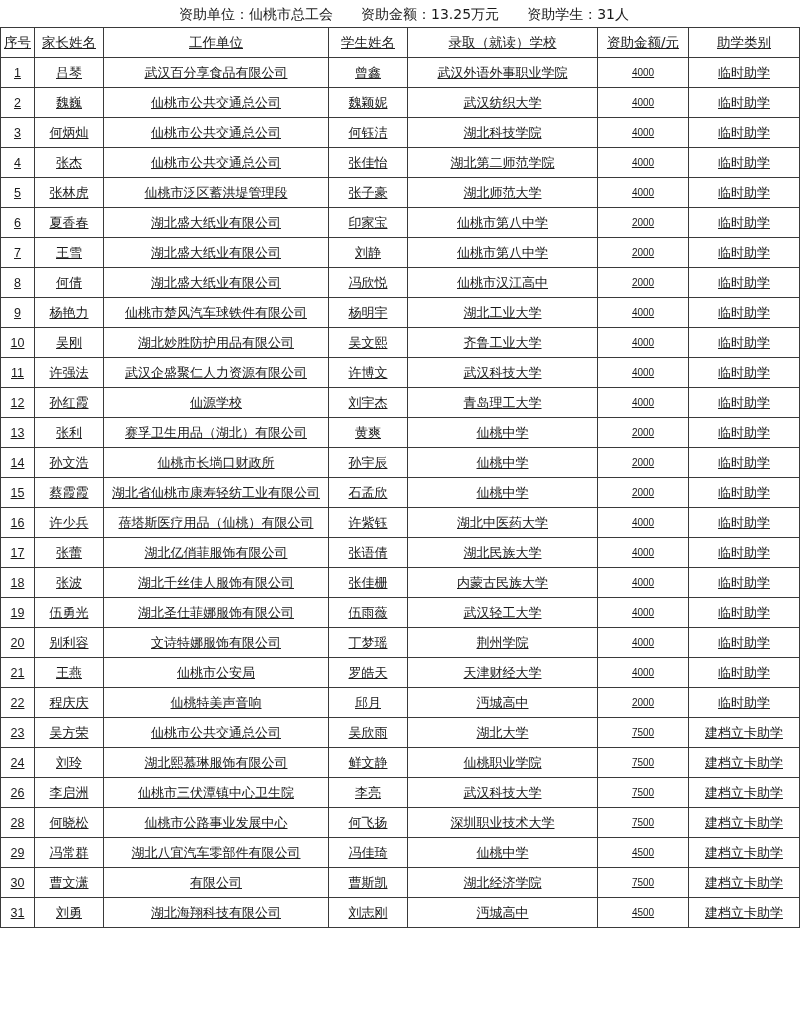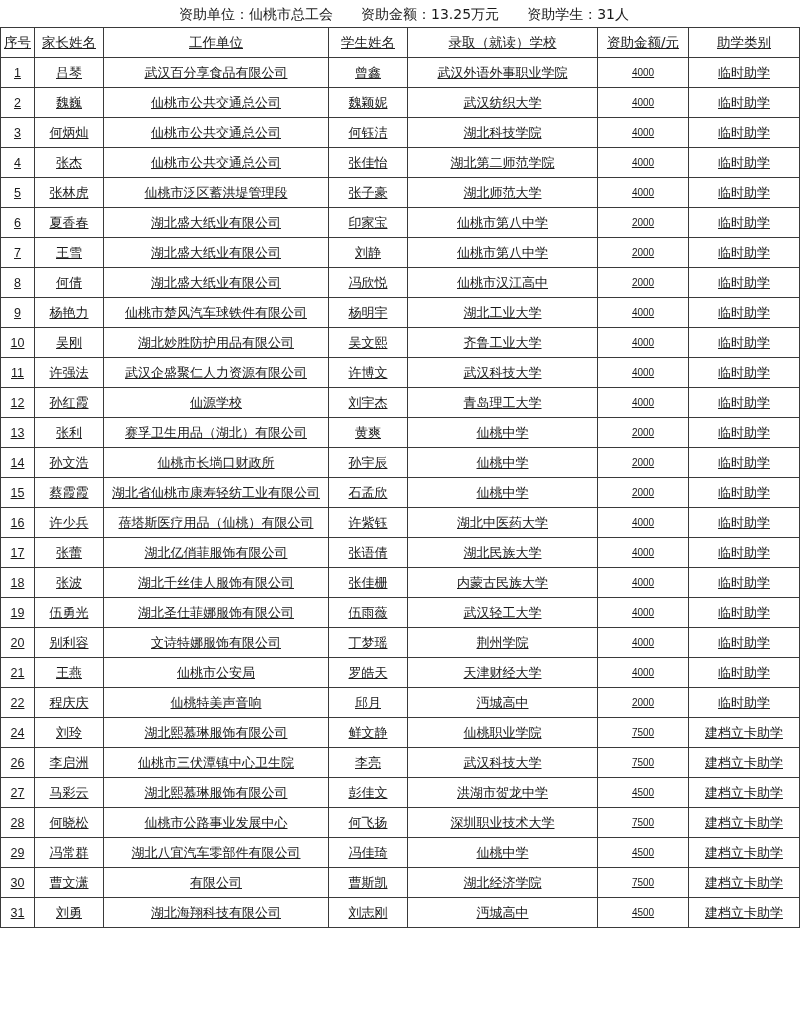--- a/index.html
+++ b/index.html
@@ -256,44 +256,44 @@
       <tr>
         <td class="num">22</td>
         <td>程庆庆</td>
         <td>仙桃特美声音响</td>
         <td>邱月</td>
         <td>沔城高中</td>
         <td class="amt">2000</td>
         <td>临时助学</td>
       </tr>
       <tr>
+        <td class="num">23</td>
+        <td>吴方荣</td>
+        <td>仙桃市公共交通总公司</td>
+        <td>吴欣雨</td>
+        <td>湖北大学</td>
+        <td class="amt">7500</td>
+        <td>建档立卡助学</td>
+      </tr>
+      <tr>
         <td class="num">24</td>
         <td>刘玲</td>
         <td>湖北熙慕琳服饰有限公司</td>
         <td>鲜文静</td>
         <td>仙桃职业学院</td>
         <td class="amt">7500</td>
         <td>建档立卡助学</td>
       </tr>
       <tr>
         <td class="num">26</td>
         <td>李启洲</td>
         <td>仙桃市三伏潭镇中心卫生院</td>
         <td>李亮</td>
         <td>武汉科技大学</td>
         <td class="amt">7500</td>
-        <td>建档立卡助学</td>
-      </tr>
-      <tr>
-        <td class="num">27</td>
-        <td>马彩云</td>
-        <td>湖北熙慕琳服饰有限公司</td>
-        <td>彭佳文</td>
-        <td>洪湖市贺龙中学</td>
-        <td class="amt">4500</td>
         <td>建档立卡助学</td>
       </tr>
       <tr>
         <td class="num">28</td>
         <td>何晓松</td>
         <td>仙桃市公路事业发展中心</td>
         <td>何飞扬</td>
         <td>深圳职业技术大学</td>
         <td class="amt">7500</td>
         <td>建档立卡助学</td>

